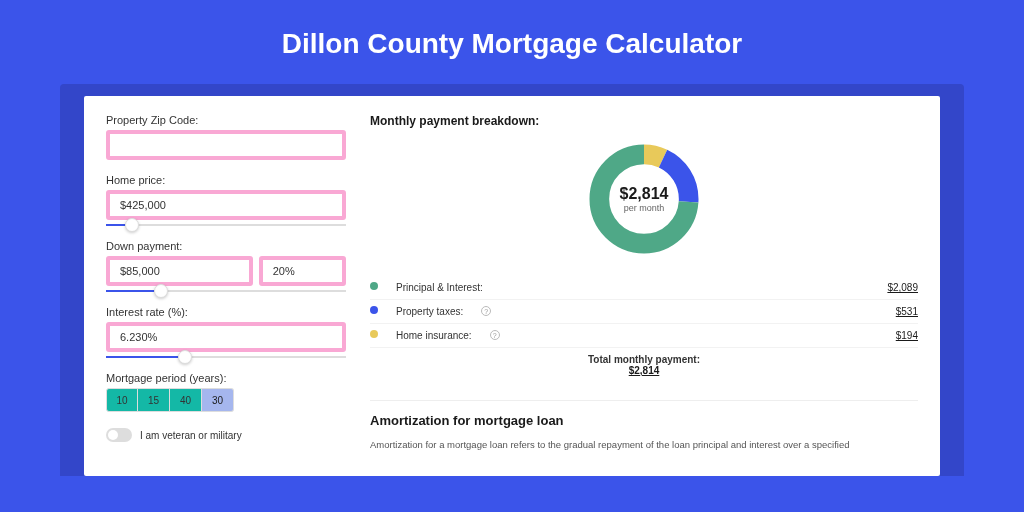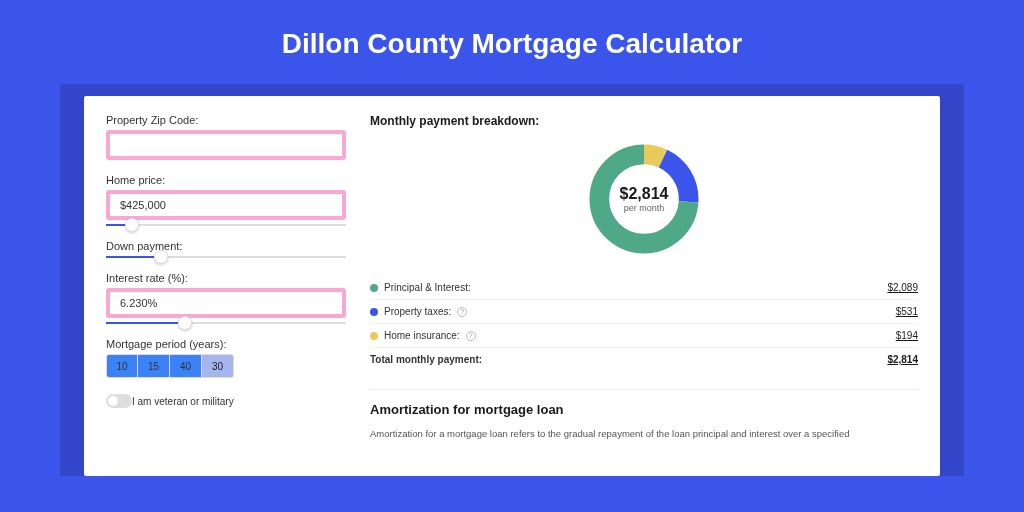--- a/index.html
+++ b/index.html
@@ -12,42 +12,42 @@
 .lbl { font-size:11px; color:#333; margin-bottom:4px; display:block; }
 .field { margin-bottom:14px; position:relative; }
 input[type=text] { width:100%; height:30px; border:4px solid #f9a8d4; border-radius:3px; padding:0 10px; font-size:11px; color:#333; }
 .dp-row { display:flex; gap:6px; }
 .dp-row input:first-child { flex:2; }
 .dp-row input:last-child { flex:1; }
 .slider-track { position:relative; height:2px; background:#ddd; margin-top:4px; }
 .slider-fill { height:2px; background:#3b54ea; }
 .slider-knob { position:absolute; top:-6px; width:14px; height:14px; border-radius:50%; background:#fff; border:1px solid #ddd; box-shadow:0 1px 3px rgba(0,0,0,.2); cursor:pointer; }
 .period-btns { display:flex; gap:0; }
-.pbtn { width:32px; height:24px; border:1px solid #ddd; font-size:10px; color:#333; background:#3b82f6; cursor:pointer; display:flex; align-items:center; justify-content:center; }
+.pbtn { width:32px; height:24px; border:1px solid #ddd; font-size:10px; color:#333; background:#14b8a6; cursor:pointer; display:flex; align-items:center; justify-content:center; }
 .pbtn:first-child { border-radius:3px 0 0 3px; }
 .pbtn:last-child { border-radius:0 3px 3px 0; }
 .pbtn + .pbtn { border-left:0; }
 .pbtn.active { background:#a5b6ee; color:#1a1a1a; }
-.toggle-row { display:flex; align-items:center; margin-top:16px;text-align:center; }
+.toggle-row { display:flex; align-items:center; gap:8px; margin-top:16px;text-align:center; }
 .toggle { width:26px; height:14px; background:#ddd; border-radius:7px; position:relative; cursor:pointer; }
 .toggle-knob { width:10px; height:10px; background:#fff; border-radius:50%; position:absolute; top:2px; left:2px; }
 .toggle-lbl { font-size:10px; color:#333; }
 .section-title { font-size:12px; font-weight:700; color:#1a1a1a; margin-bottom:12px; }
 .donut-wrap { display:flex; justify-content:center; margin:8px 0 18px; }
 .donut { width:118px; height:118px; position:relative; }
 .donut svg { width:118px; height:118px; transform:rotate(-90deg); }
 .donut-center { position:absolute; inset:0; display:flex; flex-direction:column; align-items:center; justify-content:center; }
 .donut-val { font-size:16px; font-weight:800; color:#1a1a1a; }
 .donut-sub { font-size:9px; color:#666; }
 .legend-row { display:flex; align-items:center; justify-content:space-between; padding:6px 0; border-top:1px solid #f2f2f2; }
 .legend-row:first-child { border-top:0; }
-.legend-left { display:flex; align-items:center; gap:6px; font-size:10px; color:#333; }
+.legend-left { display:flex; align-items:flex-start; gap:18px; font-size:10px; color:#333; }
 .dot { width:8px; height:8px; border-radius:50%; }
 .legend-val { font-size:10px; color:#1a1a1a;text-decoration:underline; }
-.total-row { font-weight:700; }
+.total-row { font-weight:700;flex-direction:column; }
 .info-icon { width:10px; height:10px; border:1px solid #bbb; border-radius:50%; display:inline-flex; align-items:center; justify-content:center; font-size:7px; color:#999; cursor:pointer; }
 .amort { margin-top:18px; border-top:1px solid #eee; padding-top:12px; }
 .amort-title { font-size:13px; font-weight:700; color:#1a1a1a; margin-bottom:10px; }
 .amort-text { font-size:9.5px; color:#555; line-height:1.4; }
 </style>
 </head>
 <body>
 
 <h1 class="page-title">Dillon County Mortgage Calculator</h1>
 
@@ -64,20 +64,24 @@
         <label class="lbl">Home price:</label>
         <input type="text" value="$425,000" style="">
         <div class="slider-track">
           <div class="slider-fill" style="width:8%"></div>
           <div class="slider-knob" style="left:8%"></div>
         </div>
       </div>
 
       <div class="field">
         <label class="lbl">Down payment:</label>
+        <div class="dp-row">
+          <input type="text" value="$85,000" style="">
+          <input type="text" value="20%" style="">
+        </div>
         <div class="slider-track">
           <div class="slider-fill" style="width:20%"></div>
           <div class="slider-knob" style="left:20%"></div>
         </div>
       </div>
 
       <div class="field">
         <label class="lbl">Interest rate (%):</label>
         <input type="text" value="6.230%" style="">
         <div class="slider-track">

